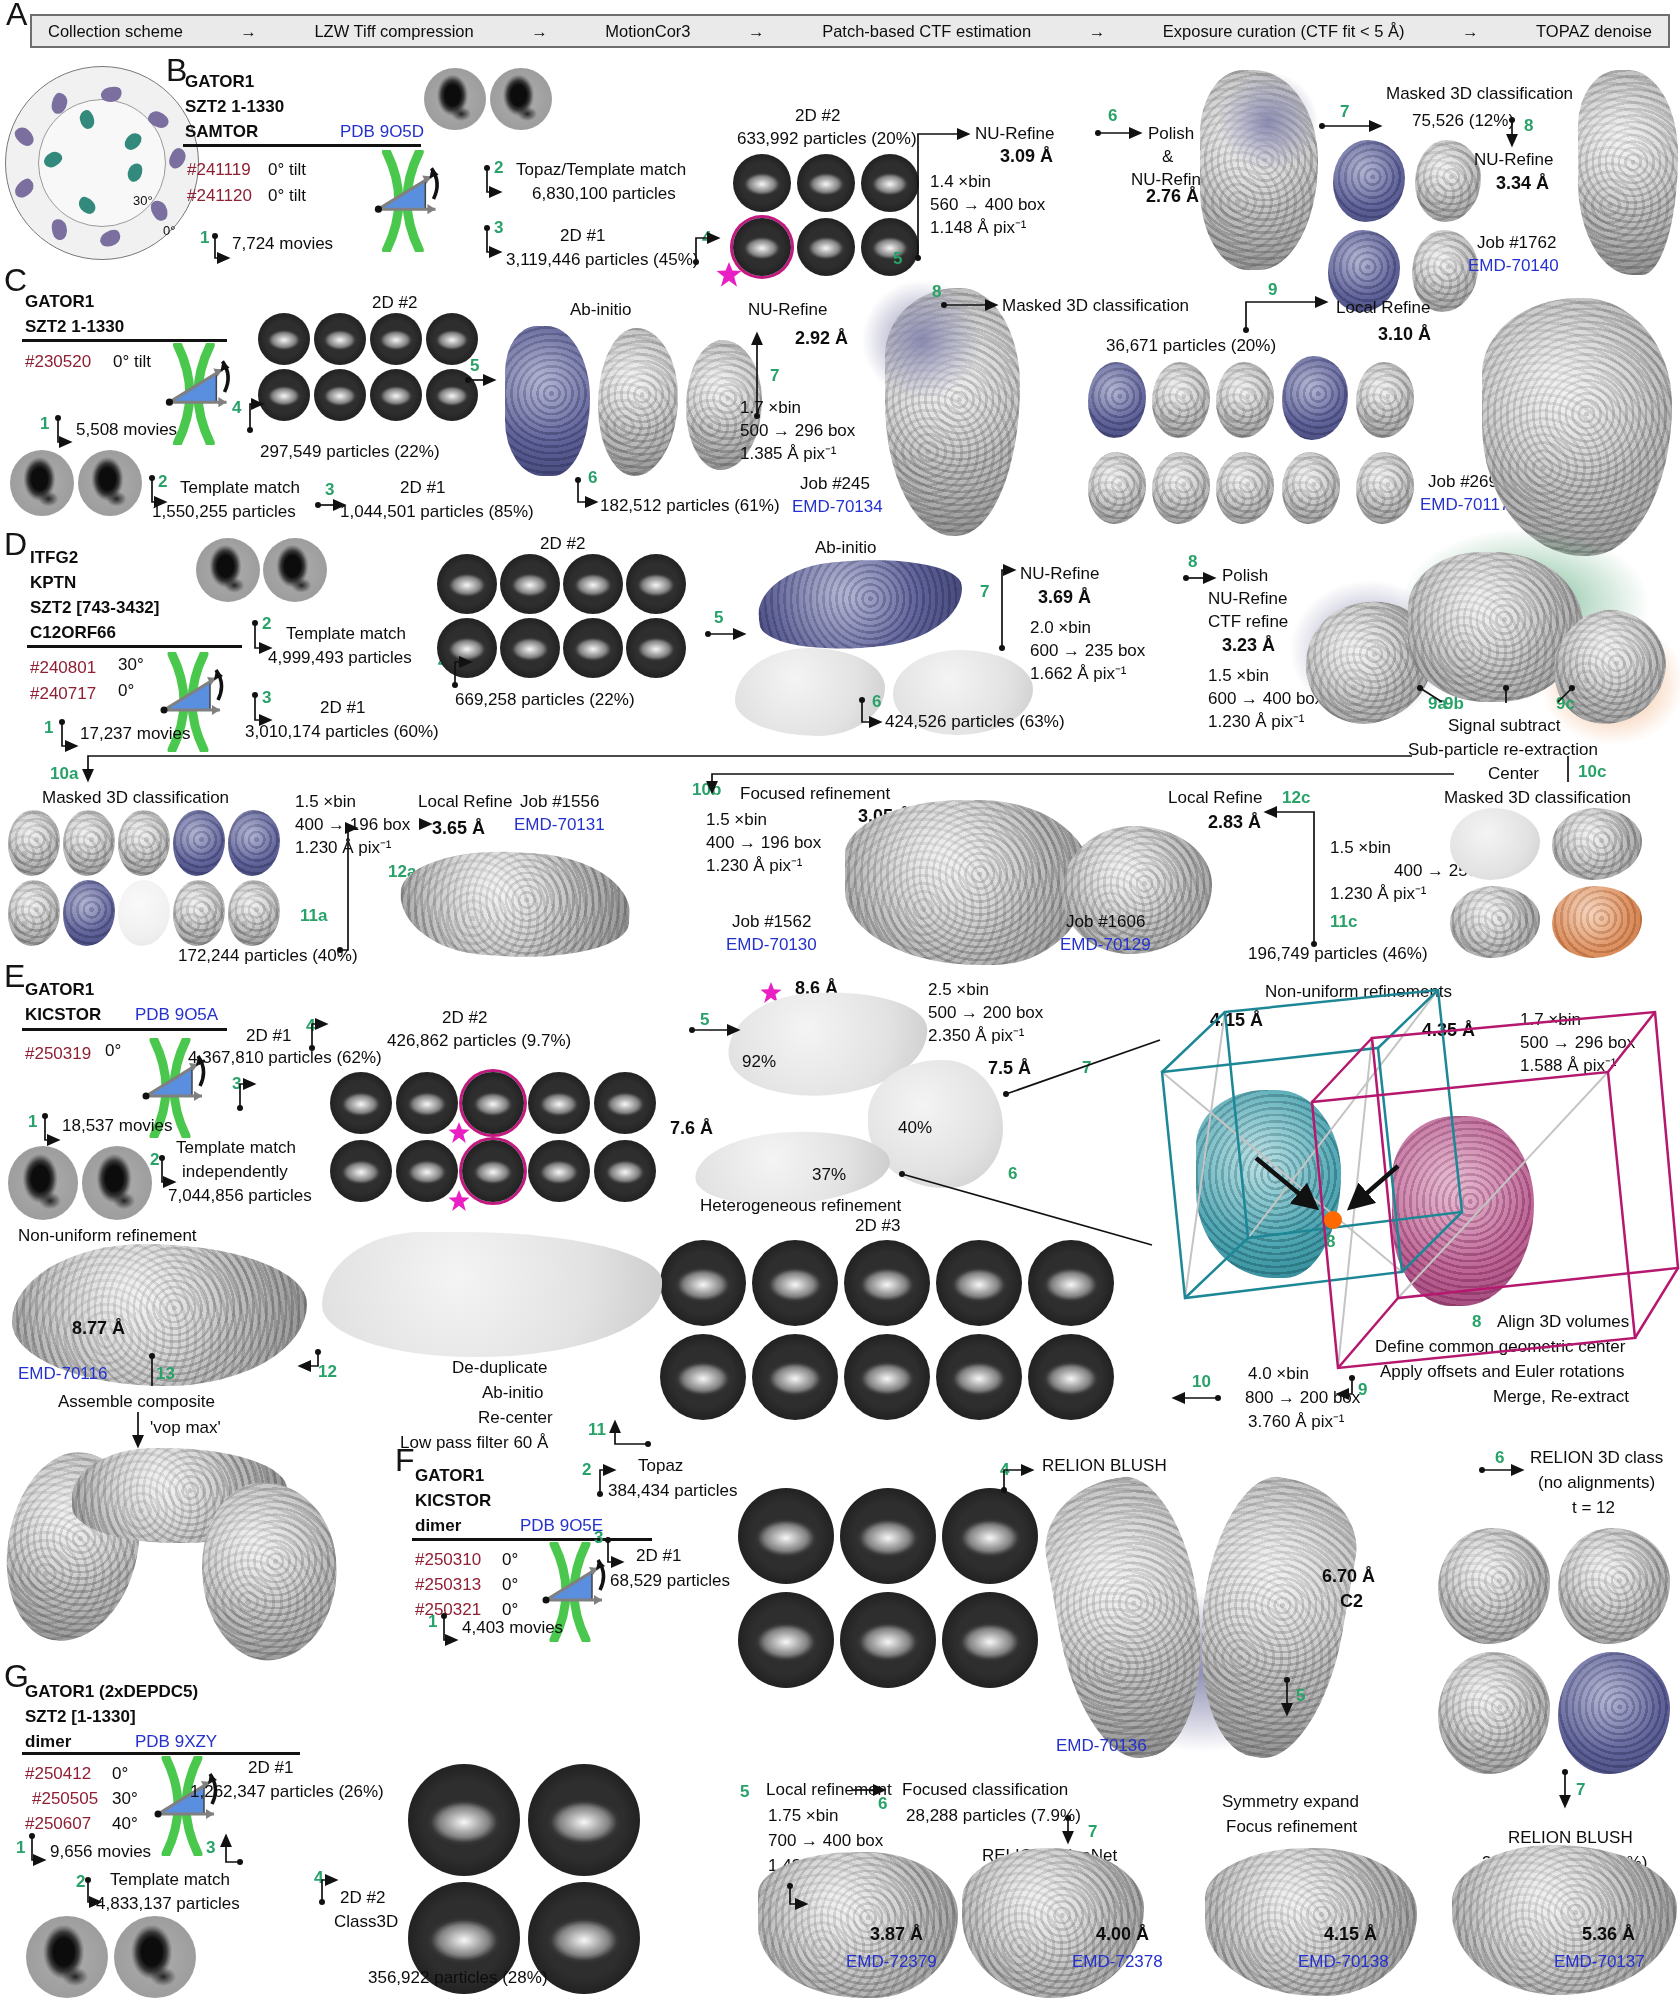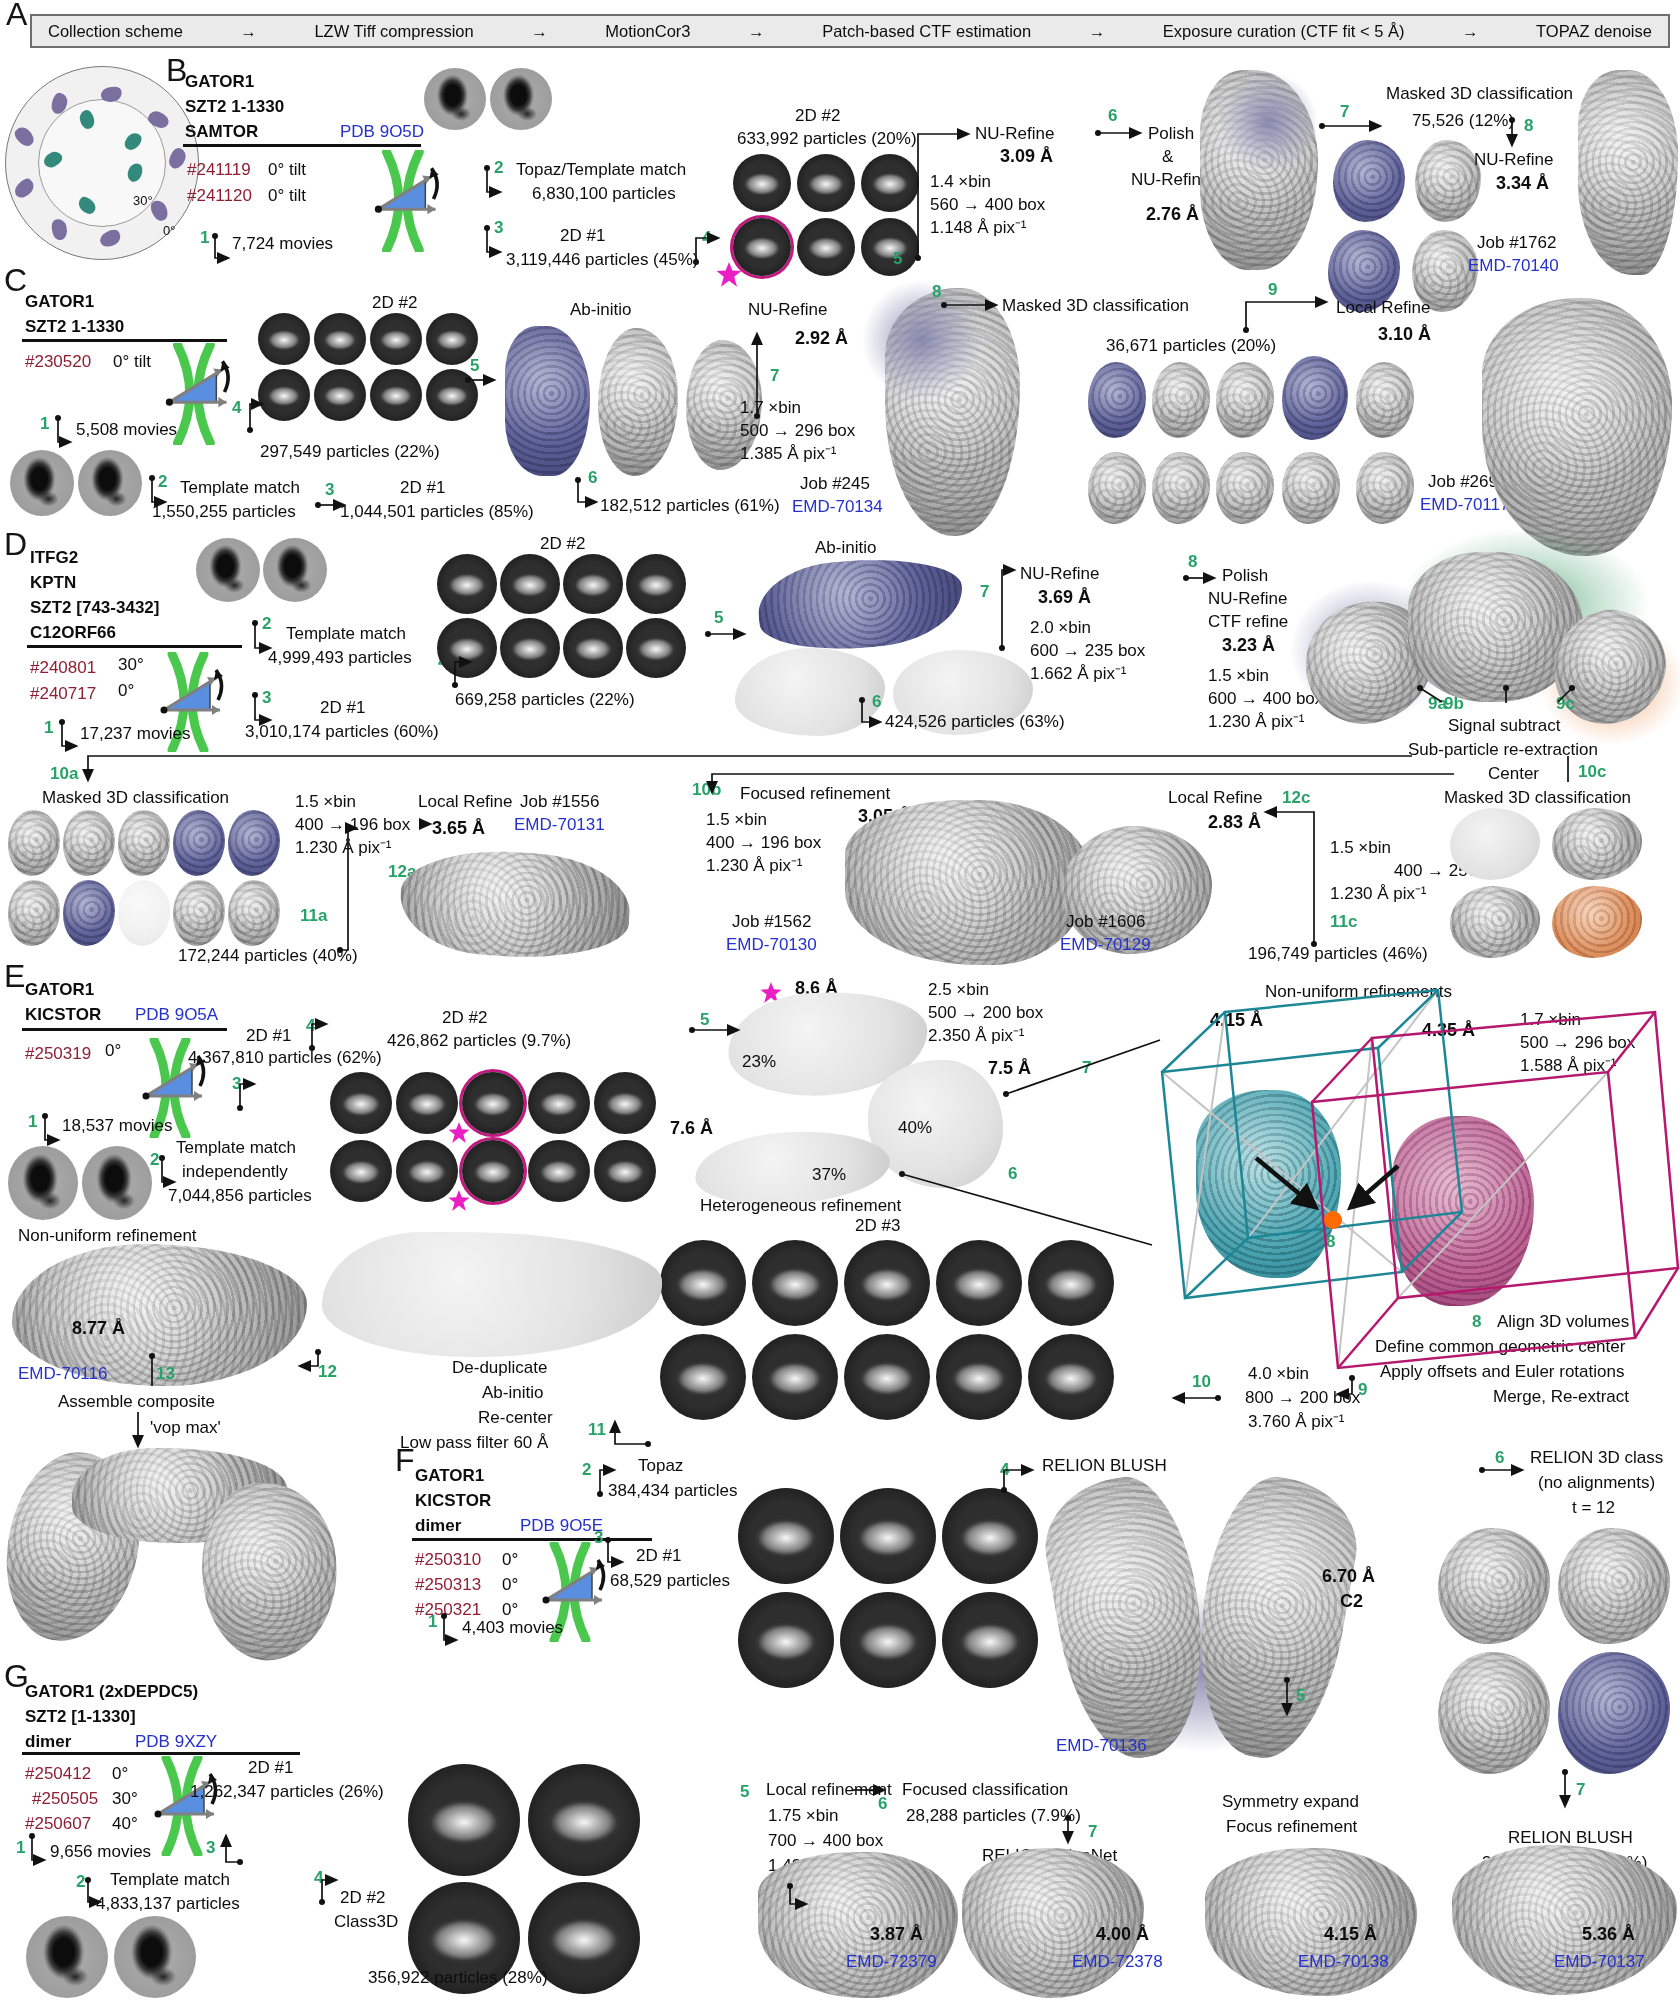--- a/index.html
+++ b/index.html
@@ -146,21 +146,21 @@
 <div class="g" style="left:893px;top:249px">5</div>
 <div class="t" style="left:930px;top:172px">1.4 ×bin</div>
 <div class="t" style="left:930px;top:195px">560 → 400 box</div>
 <div class="t" style="left:930px;top:218px">1.148 Å pix⁻¹</div>
 <div class="t" style="left:975px;top:124px">NU-Refine</div>
 <div class="t res" style="left:1000px;top:146px">3.09 Å</div>
 <div class="g" style="left:1108px;top:106px">6</div>
 <div class="t" style="left:1148px;top:124px">Polish</div>
 <div class="t" style="left:1162px;top:147px">&amp;</div>
 <div class="t" style="left:1131px;top:170px">NU-Refine</div>
-<div class="t res" style="left:1146px;top:204px">2.76 Å</div>
+<div class="t res" style="left:1146px;top:186px">2.76 Å</div>
 <div class="map" style="left:1200px;top:70px;width:118px;height:200px;border-radius:40% 60% 55% 45%/35% 50% 60% 45%"></div>
 <div class="glow" style="left:1218px;top:72px;width:100px;height:100px"></div>
 <div class="g" style="left:1340px;top:102px">7</div>
 <div class="t" style="left:1386px;top:84px">Masked 3D classification</div>
 <div class="t" style="left:1412px;top:111px">75,526 (12%)</div>
 <div class="map mblue" style="left:1333px;top:140px;width:72px;height:82px"></div>
 <div class="map" style="left:1415px;top:140px;width:66px;height:82px"></div>
 <div class="map mblue" style="left:1328px;top:230px;width:72px;height:82px"></div>
 <div class="map" style="left:1412px;top:230px;width:66px;height:82px"></div>
 <div class="g" style="left:1524px;top:116px">8</div>
@@ -390,21 +390,21 @@
 <div class="cls" style="left:396px;top:1140px;width:62px;height:62px"></div>
 <div class="cls ring" style="left:462px;top:1140px;width:62px;height:62px"></div>
 <div class="cls" style="left:528px;top:1140px;width:62px;height:62px"></div>
 <div class="cls" style="left:594px;top:1140px;width:62px;height:62px"></div>
 <div class="star" style="left:448px;top:1122px;width:22px;height:22px"></div>
 <div class="star" style="left:448px;top:1190px;width:22px;height:22px"></div>
 <div class="g" style="left:700px;top:1010px">5</div>
 <div class="star" style="left:760px;top:982px;width:22px;height:22px"></div>
 <div class="t res" style="left:795px;top:978px">8.6 Å</div>
 <div class="map msmooth" style="left:728px;top:992px;width:200px;height:103px;border-radius:42% 58% 52% 48%/55% 42% 58% 45%;transform:rotate(-4deg)"></div>
-<div class="t" style="left:742px;top:1052px">23%</div>
+<div class="t" style="left:742px;top:1052px">92%</div>
 <div class="t" style="left:928px;top:980px">2.5 ×bin</div>
 <div class="t" style="left:928px;top:1003px">500 → 200 box</div>
 <div class="t" style="left:928px;top:1026px">2.350 Å pix⁻¹</div>
 <div class="t res" style="left:988px;top:1058px">7.5 Å</div>
 <div class="map msmooth" style="left:868px;top:1060px;width:135px;height:128px;border-radius:55% 45% 42% 58%/45% 55% 48% 52%"></div>
 <div class="t" style="left:898px;top:1118px">40%</div>
 <div class="t res" style="left:670px;top:1118px">7.6 Å</div>
 <div class="map msmooth" style="left:695px;top:1132px;width:195px;height:72px;border-radius:48% 52% 55% 45%/58% 48% 52% 42%;transform:rotate(-3deg)"></div>
 <div class="t" style="left:812px;top:1165px">37%</div>
 <div class="t" style="left:700px;top:1196px">Heterogeneous refinement</div>

